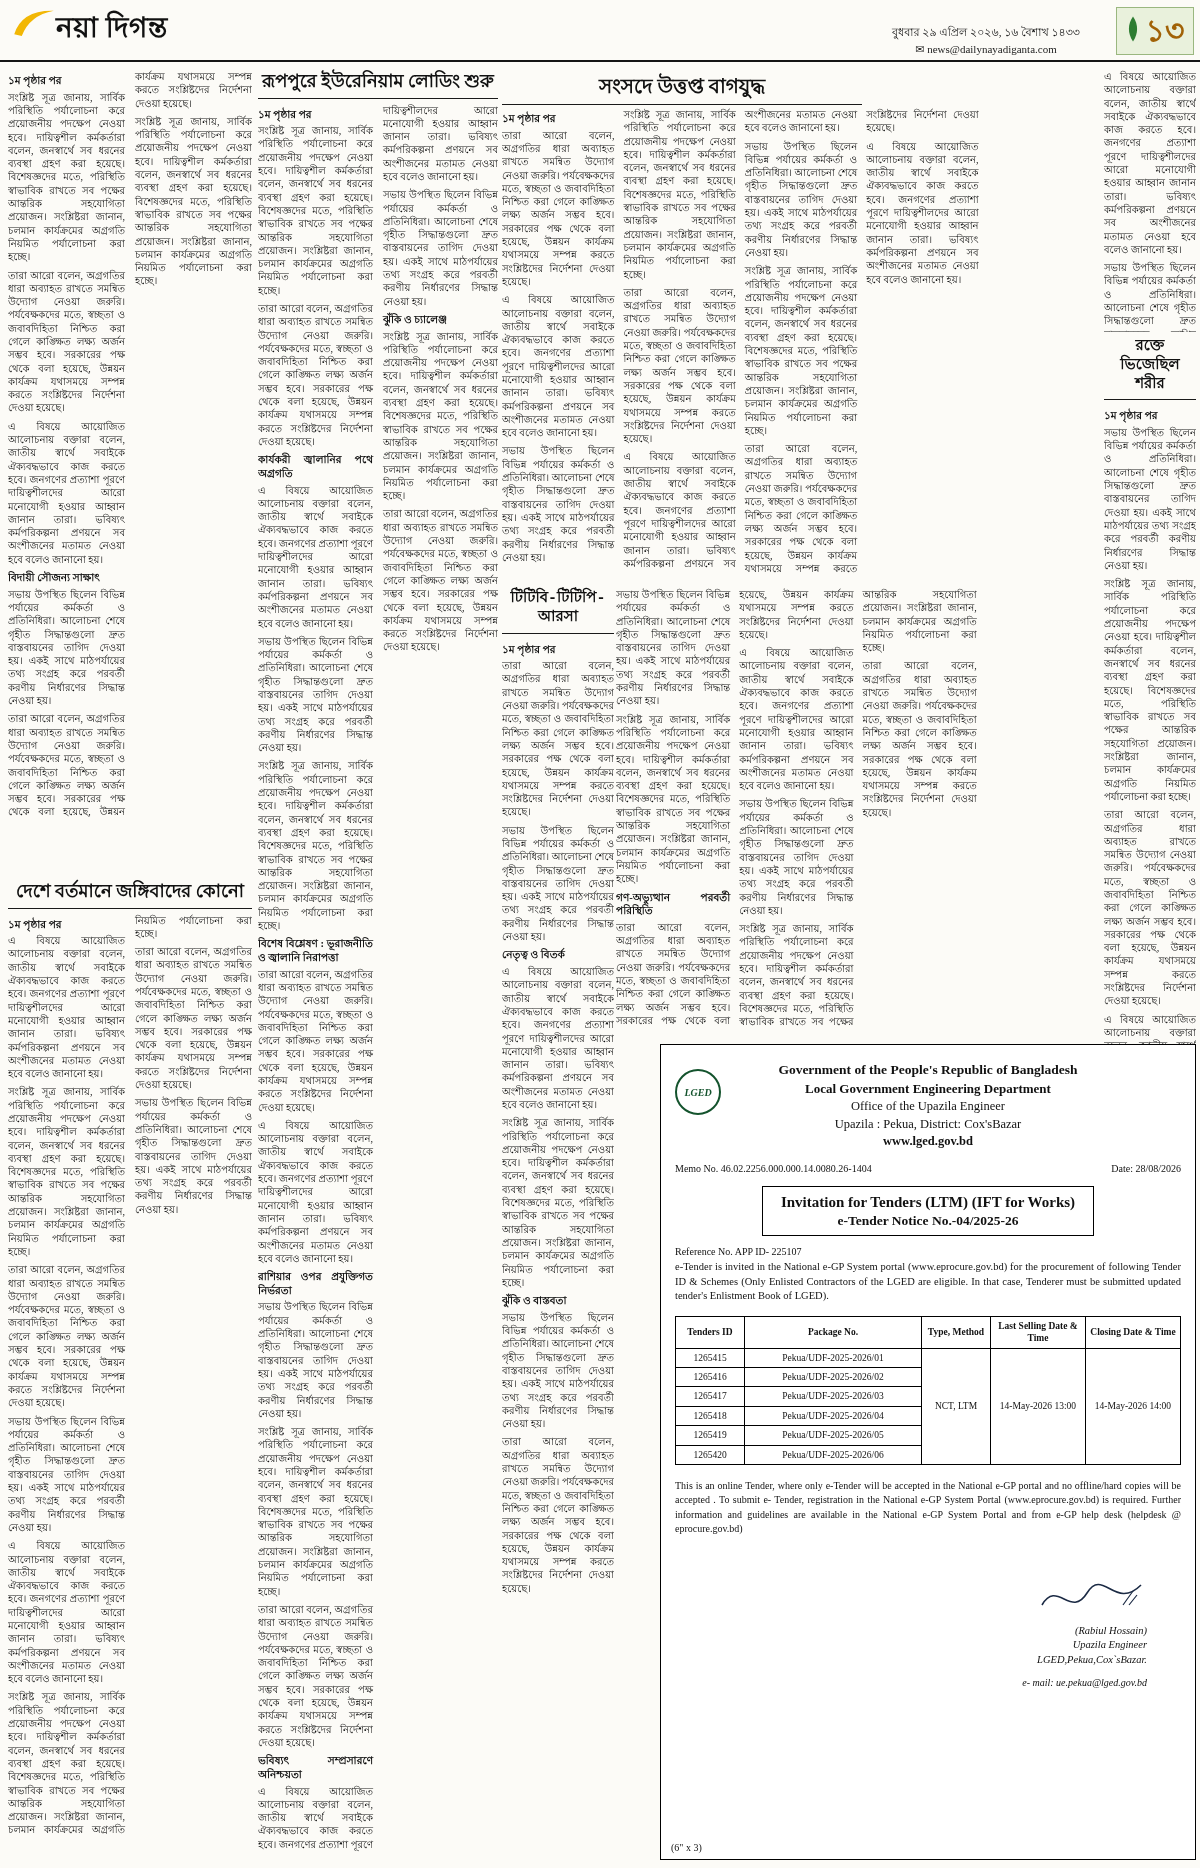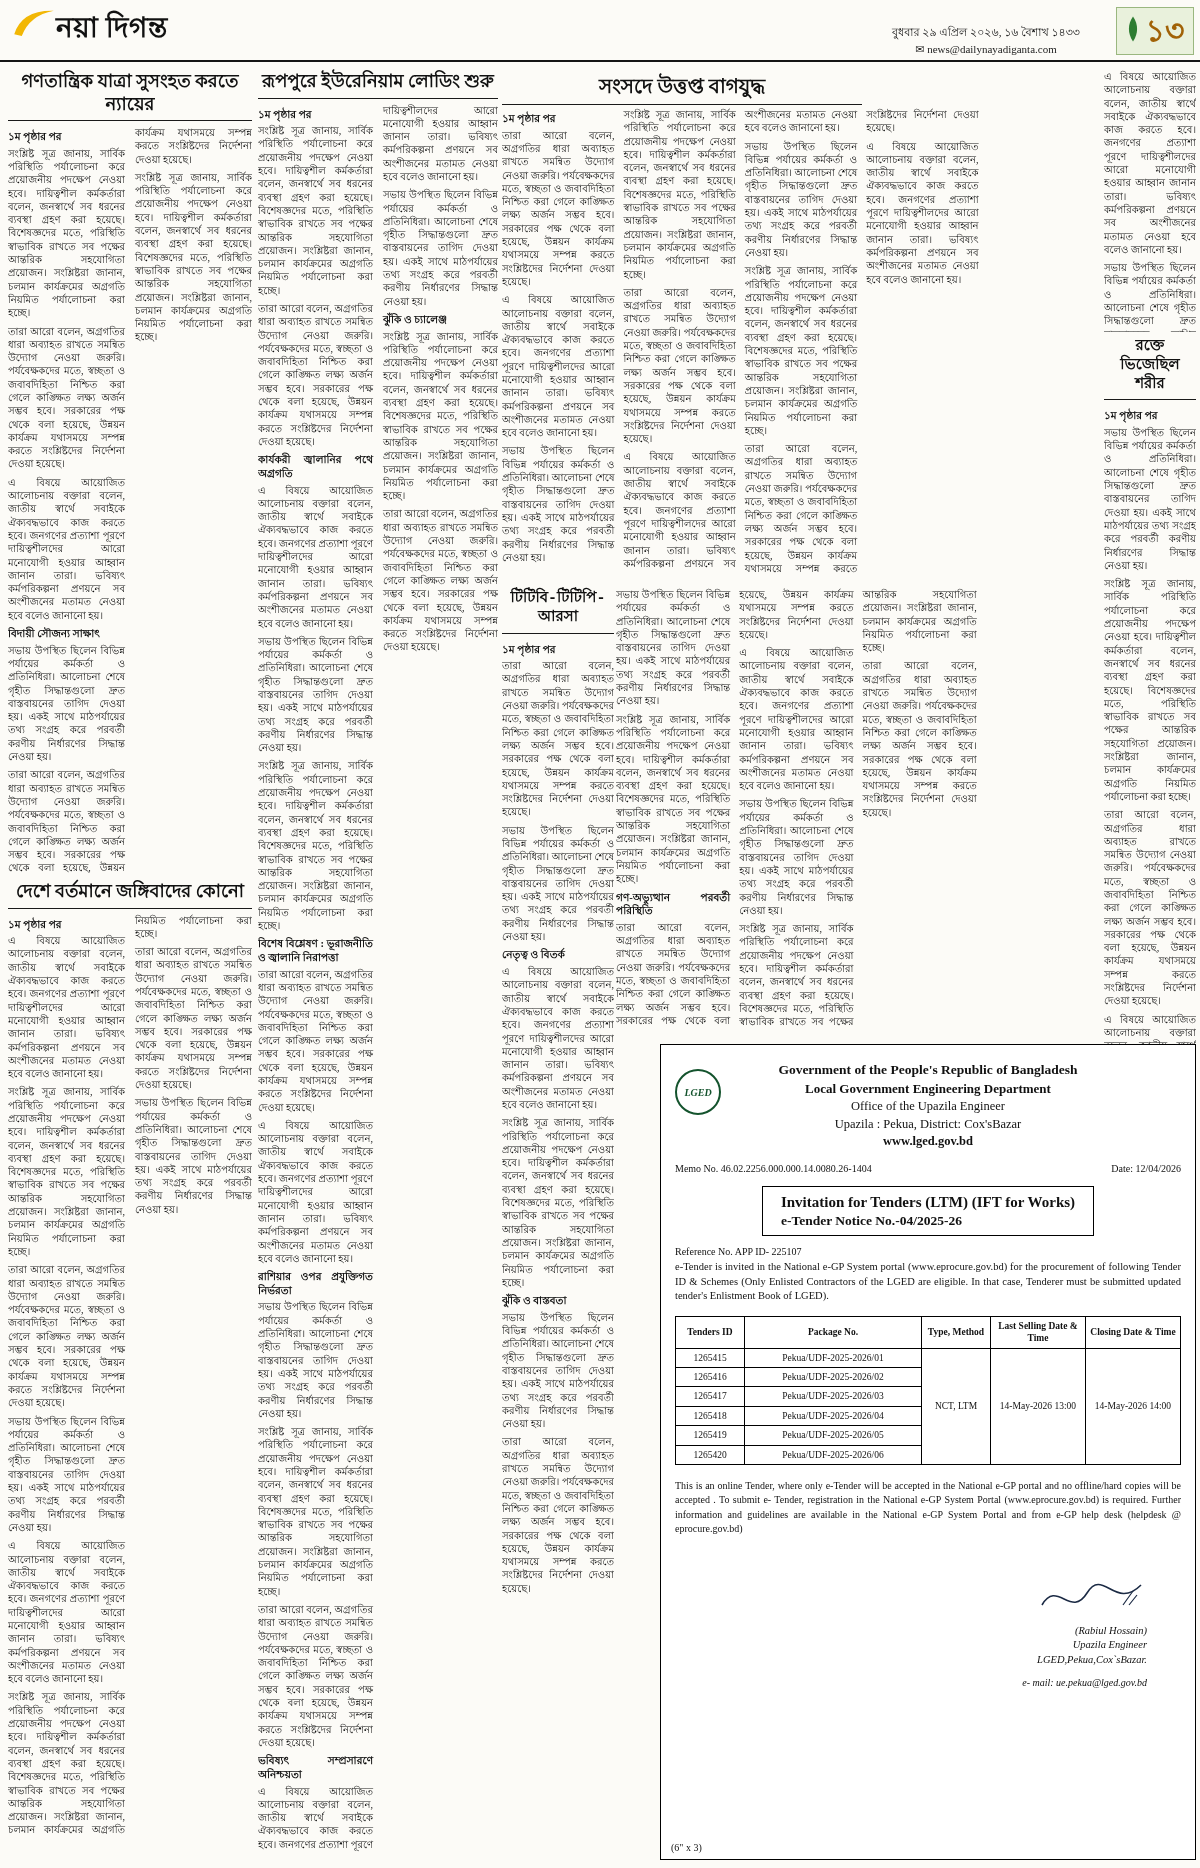--- a/index.html
+++ b/index.html
@@ -32,21 +32,21 @@
       padding:16px 14px 8px;box-sizing:border-box;font-family:"Liberation Serif",serif;}
   .ad-head{display:flex;align-items:flex-start;}
   .lged-logo{width:46px;height:46px;border-radius:50%;border:2px solid #14532d;color:#14532d;display:flex;
              align-items:center;justify-content:center;font-size:10px;font-weight:700;flex:0 0 auto;margin-top:8px;box-sizing:border-box;font-style:italic;}
   .gov-lines{flex:1;text-align:center;margin-right:46px;line-height:1.4;}
   .gov1{font-size:13.5px;font-weight:700;}
   .gov2{font-size:13px;font-weight:700;}
   .gov3,.gov4{font-size:12.5px;}
   .govweb{font-size:12.5px;font-weight:700;}
   .memo-row{display:flex;justify-content:space-between;font-size:10px;margin-top:12px;}
-  .title-box{width:fit-content;margin:12px auto 10px;border:1.5px solid #000;padding:5px 18px;line-height:1.35;}
+  .title-box{width:fit-content;margin:12px auto 10px;border:1.5px solid #000;padding:5px 18px;text-align:center;line-height:1.35;}
   .tb1{font-size:15px;font-weight:700;}
   .tb2{font-size:13.5px;font-weight:700;}
   .ref{font-size:10px;margin:2px 0 3px;}
   .intro{font-size:10.5px;text-align:justify;margin:2px 0 12px;line-height:1.4;}
   table.tender{width:100%;border-collapse:collapse;}
   table.tender th,table.tender td{border:1px solid #000;font-size:9.5px;padding:3px 3px;text-align:center;vertical-align:middle;line-height:1.3;}
   table.tender th{font-weight:700;}
   .ad-footer{font-size:10px;text-align:justify;line-height:1.45;margin-top:14px;}
   .sig{float:right;text-align:right;font-size:10.5px;margin:28px 34px 0 0;line-height:1.4;font-style:italic;}
   .sig-email{margin-top:8px;font-size:10px;}
@@ -78,21 +78,20 @@
       <span>
         <svg width="14" height="34" viewBox="0 0 18 36">
             <path d="M9 34 C 2 24 2 12 9 2 C 16 12 16 24 9 34 Z" fill="#2e7d32"></path>
           </svg>
       </span>
       <span class="pagenum">১৩</span>
     </div>
   </div>
 
   <section class="article" style="left:8px;top:70px;width:244px;height:800px;">
-    <h2 class="headline h-lg">গণতান্ত্রিক যাত্রা সুসংহত করতে ন্যায়ের</h2>
     <div class="body cols2" style="height:758px;">
         <p class="subhead">১ম পৃষ্ঠার পর</p>
         <p class="para">সংশ্লিষ্ট সূত্র জানায়, সার্বিক পরিস্থিতি পর্যালোচনা করে প্রয়োজনীয় পদক্ষেপ নেওয়া হবে। দায়িত্বশীল কর্মকর্তারা বলেন, জনস্বার্থে সব ধরনের ব্যবস্থা গ্রহণ করা হয়েছে। বিশেষজ্ঞদের মতে, পরিস্থিতি স্বাভাবিক রাখতে সব পক্ষের আন্তরিক সহযোগিতা প্রয়োজন। সংশ্লিষ্টরা জানান, চলমান কার্যক্রমের অগ্রগতি নিয়মিত পর্যালোচনা করা হচ্ছে।</p>
         <p class="para">তারা আরো বলেন, অগ্রগতির ধারা অব্যাহত রাখতে সমন্বিত উদ্যোগ নেওয়া জরুরি। পর্যবেক্ষকদের মতে, স্বচ্ছতা ও জবাবদিহিতা নিশ্চিত করা গেলে কাঙ্ক্ষিত লক্ষ্য অর্জন সম্ভব হবে। সরকারের পক্ষ থেকে বলা হয়েছে, উন্নয়ন কার্যক্রম যথাসময়ে সম্পন্ন করতে সংশ্লিষ্টদের নির্দেশনা দেওয়া হয়েছে।</p>
         <p class="para">এ বিষয়ে আয়োজিত আলোচনায় বক্তারা বলেন, জাতীয় স্বার্থে সবাইকে ঐক্যবদ্ধভাবে কাজ করতে হবে। জনগণের প্রত্যাশা পূরণে দায়িত্বশীলদের আরো মনোযোগী হওয়ার আহ্বান জানান তারা। ভবিষ্যৎ কর্মপরিকল্পনা প্রণয়নে সব অংশীজনের মতামত নেওয়া হবে বলেও জানানো হয়।</p>
         <p class="subhead">বিদায়ী সৌজন্য সাক্ষাৎ</p>
         <p class="para">সভায় উপস্থিত ছিলেন বিভিন্ন পর্যায়ের কর্মকর্তা ও প্রতিনিধিরা। আলোচনা শেষে গৃহীত সিদ্ধান্তগুলো দ্রুত বাস্তবায়নের তাগিদ দেওয়া হয়। একই সাথে মাঠপর্যায়ের তথ্য সংগ্রহ করে পরবর্তী করণীয় নির্ধারণের সিদ্ধান্ত নেওয়া হয়।</p>
         <p class="para">তারা আরো বলেন, অগ্রগতির ধারা অব্যাহত রাখতে সমন্বিত উদ্যোগ নেওয়া জরুরি। পর্যবেক্ষকদের মতে, স্বচ্ছতা ও জবাবদিহিতা নিশ্চিত করা গেলে কাঙ্ক্ষিত লক্ষ্য অর্জন সম্ভব হবে। সরকারের পক্ষ থেকে বলা হয়েছে, উন্নয়ন কার্যক্রম যথাসময়ে সম্পন্ন করতে সংশ্লিষ্টদের নির্দেশনা দেওয়া হয়েছে।</p>
         <p class="para">সংশ্লিষ্ট সূত্র জানায়, সার্বিক পরিস্থিতি পর্যালোচনা করে প্রয়োজনীয় পদক্ষেপ নেওয়া হবে। দায়িত্বশীল কর্মকর্তারা বলেন, জনস্বার্থে সব ধরনের ব্যবস্থা গ্রহণ করা হয়েছে। বিশেষজ্ঞদের মতে, পরিস্থিতি স্বাভাবিক রাখতে সব পক্ষের আন্তরিক সহযোগিতা প্রয়োজন। সংশ্লিষ্টরা জানান, চলমান কার্যক্রমের অগ্রগতি নিয়মিত পর্যালোচনা করা হচ্ছে।</p>
       </div>
@@ -210,21 +209,21 @@
       <div class="gov-lines">
         <div class="gov1">Government of the People's Republic of Bangladesh</div>
         <div class="gov2">Local Government Engineering Department</div>
         <div class="gov3">Office of the Upazila Engineer</div>
         <div class="gov4">Upazila : Pekua, District: Cox'sBazar</div>
         <div class="govweb">www.lged.gov.bd</div>
       </div>
     </div>
     <div class="memo-row">
       <span>Memo No. 46.02.2256.000.000.14.0080.26-1404</span>
-      <span>Date: 12/04/2026</span>
+      <span>Date: 28/08/2026</span>
     </div>
     <div class="title-box">
       <div class="tb1">Invitation for Tenders (LTM) (IFT for Works)</div>
       <div class="tb2">e-Tender Notice No.-04/2025-26</div>
     </div>
     <div class="ref">Reference No. APP ID- 225107</div>
     <p class="intro">e-Tender is invited in the National e-GP System portal (www.eprocure.gov.bd) for the procurement of following Tender ID &amp; Schemes (Only Enlisted Contractors of the LGED are eligible. In that case, Tenderer must be submitted updated tender's Enlistment Book of LGED).</p>
     <table class="tender">
       <thead>
         <tr>

